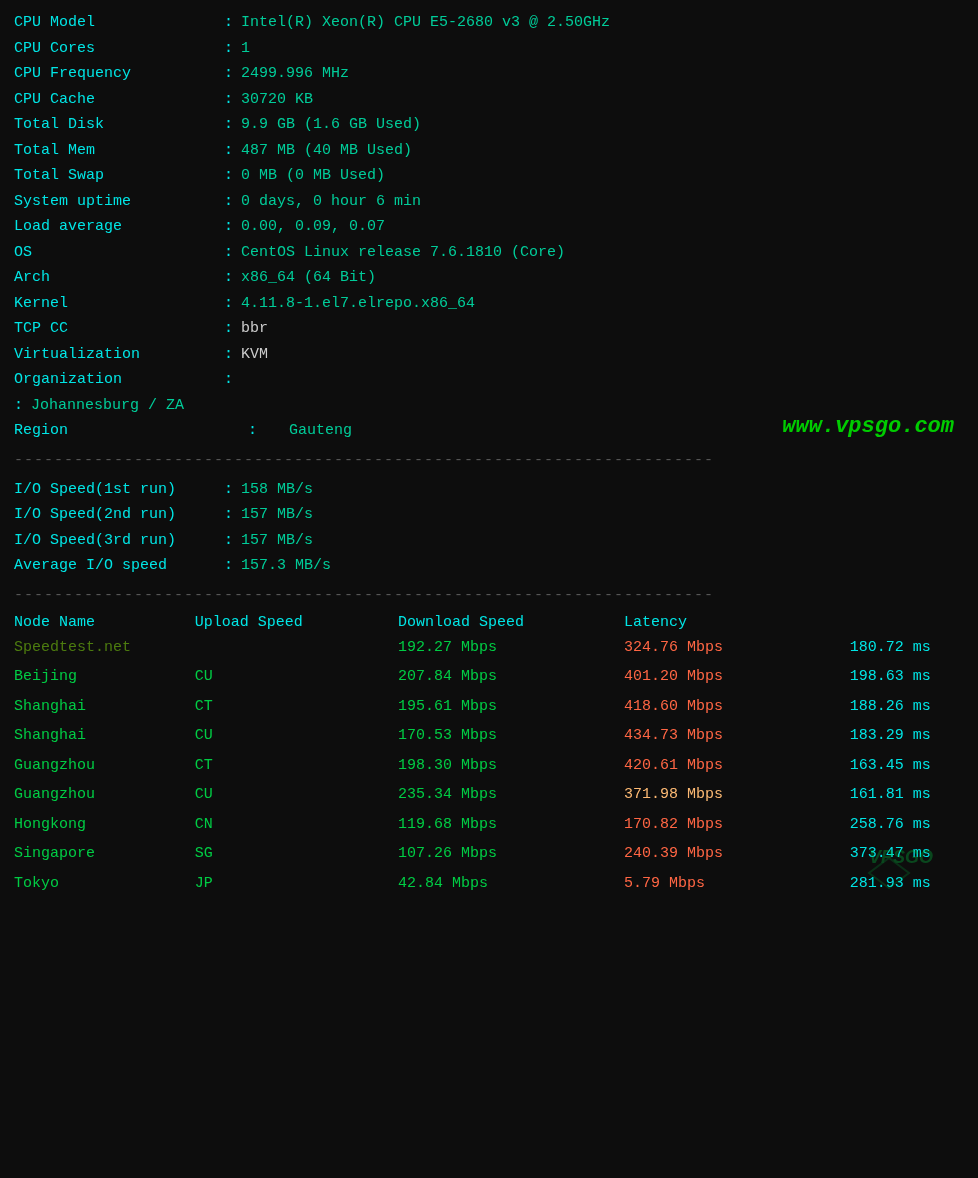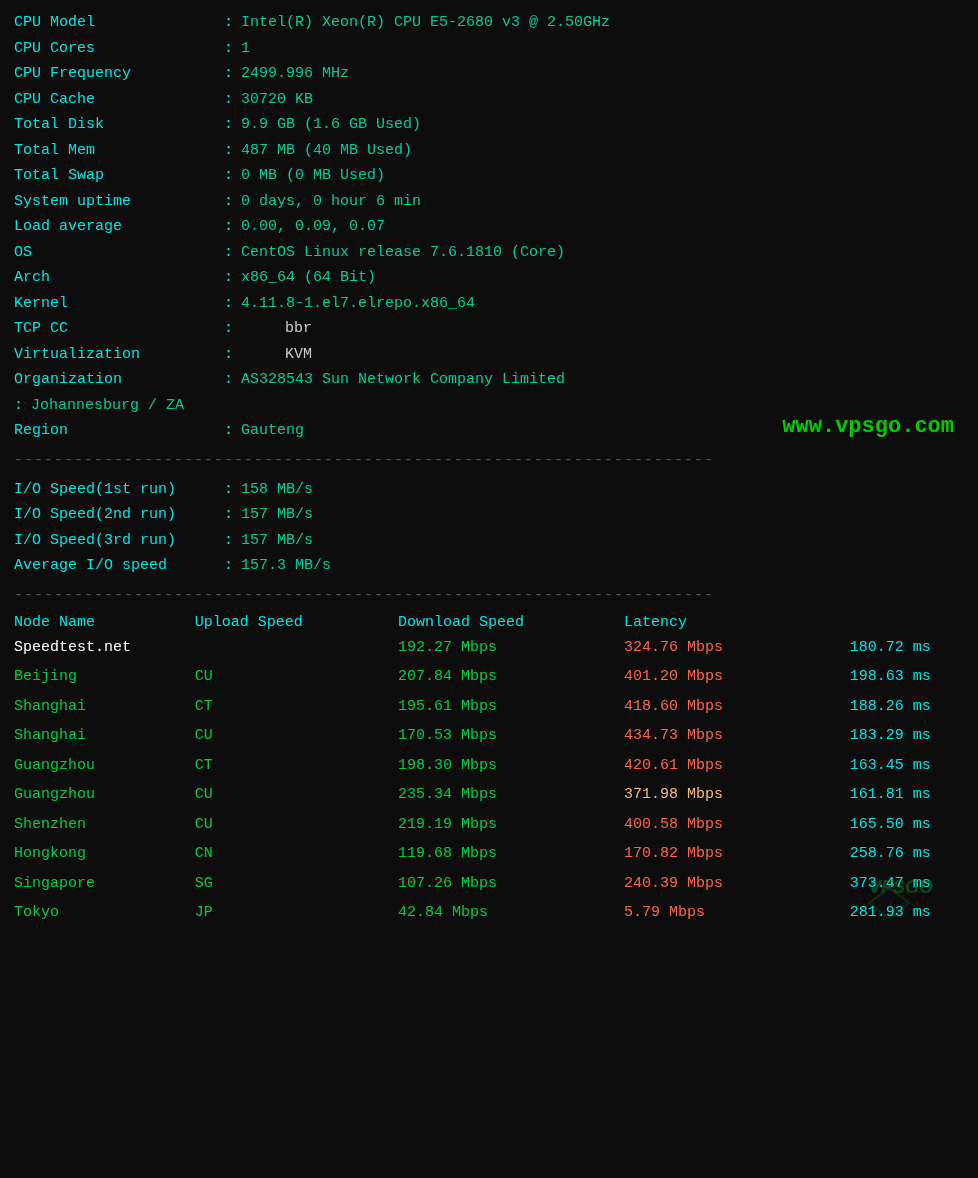--- a/index.html
+++ b/index.html
@@ -26,21 +26,20 @@
     }
     .colon {
       color: #00e5e5;
       margin-right: 8px;
     }
     .value {
       color: #00cc99;
     }
     .value-white {
       color: #cccccc;
-      margin-left: 44px;
     }
     .divider {
       color: #555;
       margin: 8px 0;
       letter-spacing: 1px;
     }
     .net-table {
       width: 100%;
       border-collapse: collapse;
       margin-top: 4px;
@@ -53,20 +52,21 @@
       padding-right: 20px;
       margin-left: 17px;
     }
     .net-table td {
       padding: 2px 0;
       padding-right: 20px;
       line-height: 1.7;
     }
     .region-row {
       position: relative;
+      gap: 24px;
     }
   </style>
 </head>
 <body>
 
 <div class="section">
 
   <div class="info-row">
     <span class="label">CPU Model</span>
     <span class="colon">:</span>
@@ -147,33 +147,32 @@
 
   <div class="info-row">
     <span class="label">Virtualization</span>
     <span class="colon">:</span>
     <span class="value-white">KVM</span>
   </div>
 
   <div class="info-row">
     <span class="label">Organization</span>
     <span class="colon">:</span>
-    <span class="value">AS328543 Sun Network Company Limited</span>
   </div>
 
   <div class="info-row">
     <span class="colon">:</span>
     <span class="value">Johannesburg / ZA</span>
   </div>
 
   <div class="info-row region-row" style="position:relative;">
     <span class="label">Region</span>
     <span class="colon">:</span>
     <span class="value">Gauteng</span>
-    <span style="position:absolute; right:10px; bottom:-2px; color:#00cc00; font-size:22px; font-weight:bold; ">www.vpsgo.com</span>
+    <span style="position:absolute; right:10px; bottom:-2px; color:#00cc00; font-size:22px; font-weight:bold; font-style:italic;">www.vpsgo.com</span>
   </div>
 
 </div>
 
 <div class="divider">----------------------------------------------------------------------</div>
 
 <div class="section">
 
   <div class="info-row">
     <span class="label">I/O Speed(1st run)</span>
@@ -208,21 +207,21 @@
     <thead>
       <tr>
         <th style="min-width:160px;">Node Name</th>
         <th style="min-width:180px;">Upload Speed</th>
         <th style="min-width:200px;">Download Speed</th>
         <th>Latency</th>
       </tr>
     </thead>
     <tbody id="network-tbody">
     <tr>
-          <td style="color: #ffffff; min-width: 120px; margin-top: 28px;">Speedtest.net</td>
+          <td style="color: #4d7c0f; min-width: 120px; margin-top: 28px;">Speedtest.net</td>
           <td style="color: rgb(0, 204, 68); min-width: 50px;"></td>
           <td style="color: rgb(0, 204, 68); min-width: 160px;">192.27 Mbps</td>
           <td style="color: rgb(255, 102, 68); min-width: 200px;">324.76 Mbps</td>
           <td style="color: rgb(0, 229, 229);">180.72 ms</td>
         </tr>
         <tr>
           <td style="color: rgb(0, 204, 68); min-width: 120px;">Beijing</td>
           <td style="color: rgb(0, 204, 68); min-width: 50px;">CU</td>
           <td style="color: rgb(0, 204, 68); min-width: 160px;">207.84 Mbps</td>
           <td style="color: rgb(255, 102, 68); min-width: 200px;">401.20 Mbps</td>
@@ -250,27 +249,20 @@
           <td style="color: rgb(0, 229, 229);">163.45 ms</td>
         </tr>
         <tr>
           <td style="color: rgb(0, 204, 68); min-width: 120px;">Guangzhou</td>
           <td style="color: rgb(0, 204, 68); min-width: 50px;">CU</td>
           <td style="color: rgb(0, 204, 68); min-width: 160px;">235.34 Mbps</td>
           <td style="color: #fdba74; min-width: 200px; margin-left: 28px;">371.98 Mbps</td>
           <td style="color: rgb(0, 229, 229);">161.81 ms</td>
         </tr>
         <tr>
-          <td style="color: rgb(0, 204, 68); min-width: 120px;">Shenzhen</td>
-          <td style="color: rgb(0, 204, 68); min-width: 50px;">CU</td>
-          <td style="color: rgb(0, 204, 68); min-width: 160px;">219.19 Mbps</td>
-          <td style="color: rgb(255, 102, 68); min-width: 200px;">400.58 Mbps</td>
-          <td style="color: rgb(0, 229, 229);">165.50 ms</td>
-        </tr>
-        <tr>
           <td style="color: rgb(0, 204, 68); min-width: 120px;">Hongkong</td>
           <td style="color: rgb(0, 204, 68); min-width: 50px;">CN</td>
           <td style="color: rgb(0, 204, 68); min-width: 160px;">119.68 Mbps</td>
           <td style="color: rgb(255, 102, 68); min-width: 200px;">170.82 Mbps</td>
           <td style="color: rgb(0, 229, 229);">258.76 ms</td>
         </tr>
         <tr>
           <td style="color: rgb(0, 204, 68); min-width: 120px;">Singapore</td>
           <td style="color: rgb(0, 204, 68); min-width: 50px;">SG</td>
           <td style="color: rgb(0, 204, 68); min-width: 160px;">107.26 Mbps</td>

